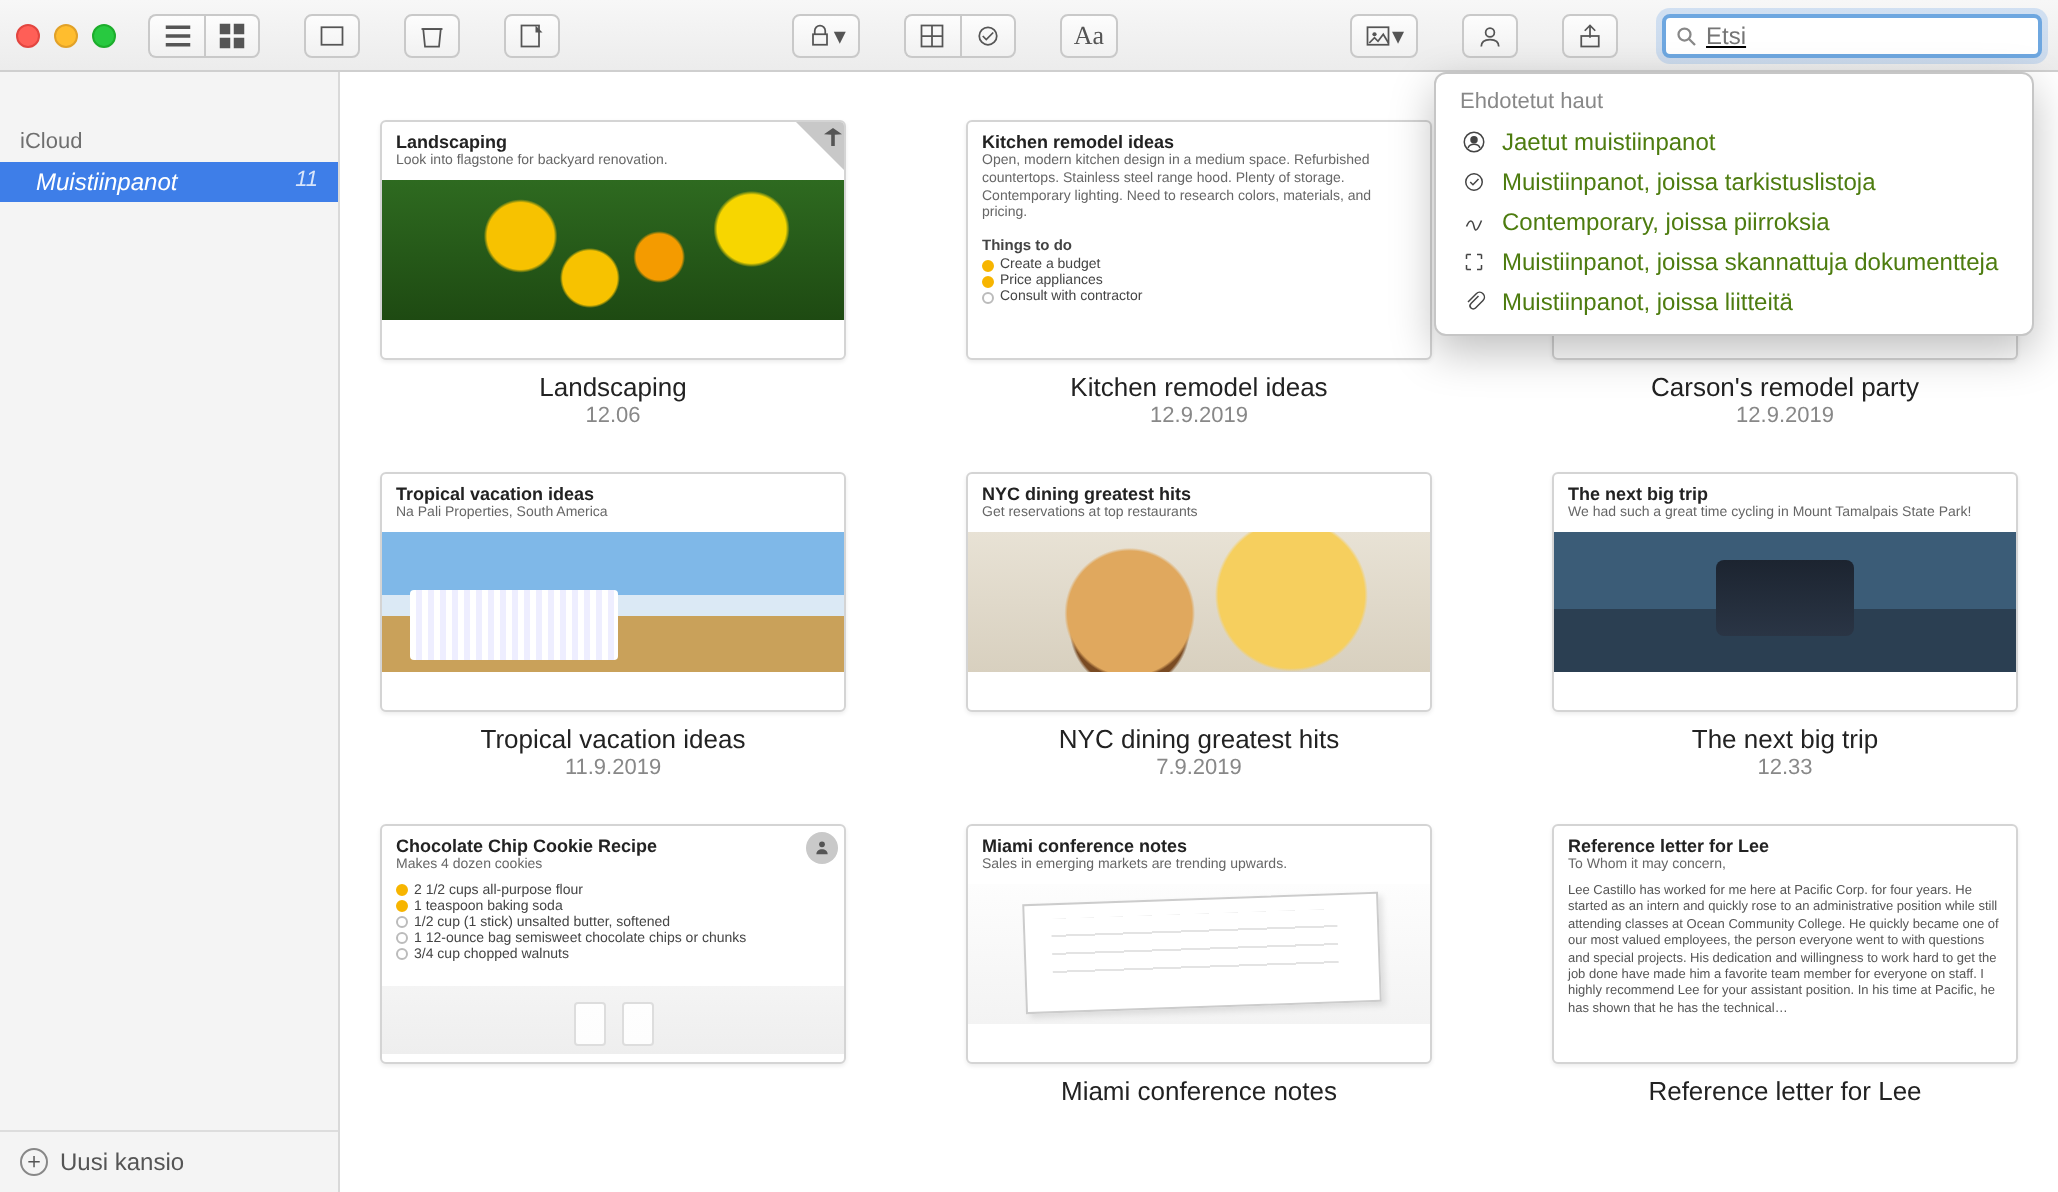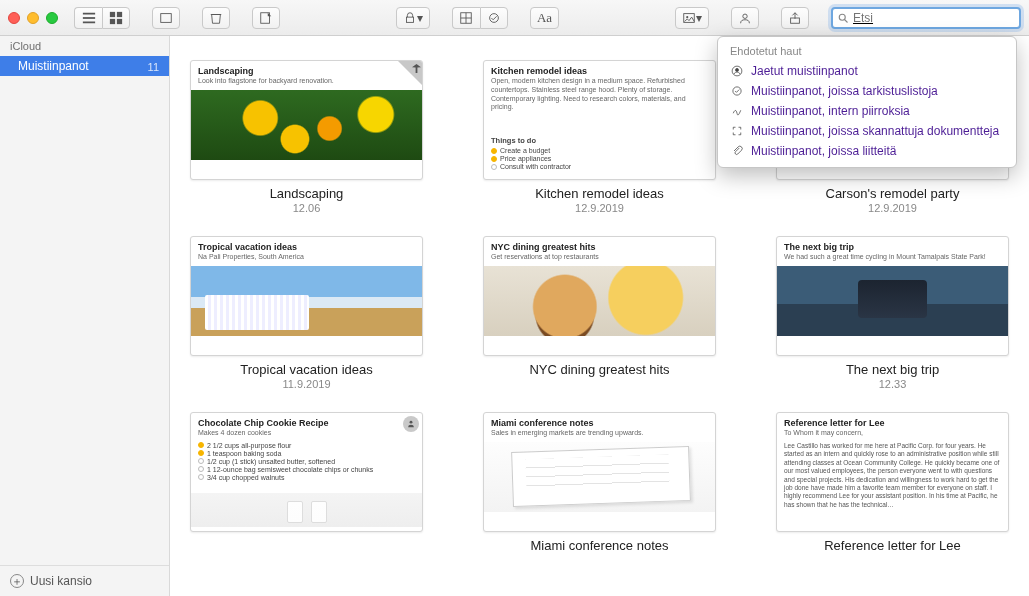--- a/index.html
+++ b/index.html
@@ -20,22 +20,22 @@
   .tgroup .tbtn:last-child{border-top-right-radius:4px;border-bottom-right-radius:4px;border-right-width:1px;}
   .spacer{flex:0 0 10px;}
   .flexgrow{flex:1;}
   .search { width:190px; height:22px; border:2px solid #6ea7e0; border-radius:4px; background:#fff; display:flex; align-items:center; padding:0 4px; gap:4px; box-shadow:0 0 0 3px rgba(100,160,230,.25);}
   .search input{border:none;outline:none;font-size:12px;flex:1;background:transparent;text-decoration:underline;}
   .search .mag{width:12px;height:12px;}
   
   
   .main { display:flex; height:calc(596px - 36px); }
   .sidebar { width:170px; background:#f4f4f4; border-right:1px solid #d9d9d9; display:flex; flex-direction:column; }
-  .sb-section { padding:4px 10px; font-size:11px; color:#6f6f6f; }
-  .sb-item { display:flex; justify-content:space-between; align-items:flex-end; padding:3px 10px 3px 18px; font-size:12px; color:#333; }
+  .sb-section { padding:4px 10px; font-size:11px; color:#6f6f6f;margin-top:25px; }
+  .sb-item { display:flex; justify-content:space-between; align-items:flex-start; padding:3px 10px 3px 18px; font-size:12px; color:#333;font-style:italic; }
   .sb-item.sel{background:#3e7ee8;color:#fff;}
   .sb-item .count{font-size:11px;opacity:.8;}
   .sb-footer { margin-top:auto; border-top:1px solid #ddd; padding:8px 10px; display:flex; align-items:center; gap:6px; color:#555; font-size:12px;}
   .sb-footer .plus{width:14px;height:14px;border:1px solid #888;border-radius:50%;display:inline-flex;align-items:center;justify-content:center;font-size:11px;line-height:1;}
   
   
   .content { flex:1; overflow:auto; background:#fff; padding:24px 20px; }
   .grid { display:grid; grid-template-columns: repeat(3, 1fr); column-gap:60px; row-gap:22px; }
   .card { width:100%; }
   .thumb { position:relative; width:100%; height:120px; border:1px solid #d4d4d4; border-radius:3px; background:#fff; overflow:hidden; box-shadow:0 1px 2px rgba(0,0,0,.08);}
@@ -43,21 +43,21 @@
   .thumb .sub{font-size:7px; color:#666; padding:0 7px 4px; line-height:1.25;}
   .thumb .spot{height:70px; margin:0; }
   .pin-corner{position:absolute;top:-1px;right:-1px;width:0;height:0;border-left:26px solid transparent;border-top:26px solid #c8c8c8;}
   .pin-corner::after{content:"";position:absolute;top:-22px;left:-11px;width:9px;height:9px;background:#555;clip-path:polygon(50% 0,100% 35%,60% 38%,60% 100%,40% 100%,40% 38%,0 35%);}
   .share-badge{position:absolute;top:3px;right:3px;width:16px;height:16px;border-radius:50%;background:#c9c9c9;display:flex;align-items:center;justify-content:center;}
   .share-badge svg{width:10px;height:10px;fill:#555;}
   .caption{text-align:center;margin-top:6px;}
   .caption .title{font-size:13px;color:#222;}
   .caption .date{font-size:11px;color:#888;margin-top:1px;}
   .todo{padding:0 7px;font-size:7px;color:#444;}
-  .todo .h{font-weight:600;margin-bottom:2px;margin-top:20px;font-size:7.5px;}
+  .todo .h{font-weight:600;margin-bottom:2px;margin-top:2px;font-size:7.5px;}
   .todo .li{display:flex;align-items:center;gap:3px;margin-bottom:1px;}
   .todo .c{width:6px;height:6px;border-radius:50%;border:1px solid #bbb;}
   .todo .c.done{background:#f7b500;border-color:#f7b500;}
   
   
   .flowers{background:radial-gradient(circle at 30% 40%,#f7c200 0 10%,transparent 11%),radial-gradient(circle at 60% 55%,#f49b00 0 8%,transparent 9%),radial-gradient(circle at 80% 35%,#f7d600 0 9%,transparent 10%),radial-gradient(circle at 45% 70%,#f7c200 0 10%,transparent 11%),linear-gradient(#2e6a20,#1e4a12);}
   .beach{background:linear-gradient(#7fb8e8 0 45%,#dbe9f5 45% 60%,#c9a15a 60% 100%);position:relative;}
   .beach::after{content:"";position:absolute;left:6%;top:42%;width:45%;height:50%;background:repeating-linear-gradient(90deg,#fff 0 3px,#eef 3px 6px);border-radius:2px;}
   .burger{background:radial-gradient(circle at 35% 58%,#e0a85e 0 20%,transparent 21%),radial-gradient(circle at 35% 70%,#7a4b23 0 18%,transparent 19%),radial-gradient(circle at 70% 45%,#f6cf5e 0 22%,transparent 23%),linear-gradient(#e8e2d5,#d8d0bf);}
   .biketrip{background:linear-gradient(#3b5c77 0 55%,#2b3f52 55% 100%);position:relative;}
@@ -65,21 +65,21 @@
   .notebook{background:linear-gradient(#fdfdfd,#f3f3f3);position:relative;}
   .notebook::before{content:"";position:absolute;left:12%;top:10%;width:76%;height:75%;background:#fff;border:1px solid #ccc;box-shadow:2px 2px 3px rgba(0,0,0,.1);transform:rotate(-2deg);}
   .notebook::after{content:"";position:absolute;left:18%;top:22%;width:62%;height:46%;background:repeating-linear-gradient(#fff 0 8px,#e3e3e3 8px 9px);transform:rotate(-2deg);}
   .balloons{background:radial-gradient(circle at 25% 45%,#e83a3a 0 14%,transparent 15%),radial-gradient(circle at 50% 40%,#f79b1e 0 14%,transparent 15%),radial-gradient(circle at 75% 50%,#2e9cd6 0 14%,transparent 15%),linear-gradient(#fbeedd,#f6e4c7);}
   .cookiefoot{position:absolute;bottom:4px;left:0;right:0;height:34px;background:linear-gradient(#f4f4f4,#eee);display:flex;gap:8px;justify-content:center;align-items:flex-end;padding-bottom:4px;}
   .glass{width:16px;height:22px;background:linear-gradient(#fefefe,#fdfdfd);border:1px solid #ddd;border-radius:2px;}
   
   
   .popover{position:absolute; top:36px; right:12px; width:300px; background:#fff; border:1px solid #c6c6c6; border-radius:6px; box-shadow:0 8px 22px rgba(0,0,0,.25); padding:6px 0; z-index:50;}
   .pop-hdr{font-size:11px;color:#888;padding:2px 12px 4px;}
-  .pop-item{display:flex;align-items:center;gap:8px;padding:3px 12px;font-size:12px;color:#4c1d95;}
+  .pop-item{display:flex;align-items:center;gap:8px;padding:3px 12px;font-size:12px;color:#4d7c0f;}
   .pop-item .ic{width:13px;height:13px;display:inline-flex;align-items:center;justify-content:center;}
   .pop-item .ic svg{width:12px;height:12px;fill:#444;stroke:#444;}
   
   .tinytext{font-size:6.5px;color:#555;line-height:1.3;padding:0 7px;}
 </style>
 </head>
 <body>
 
 <div class="titlebar">
   <div class="traffic">
@@ -251,20 +251,21 @@
           </div>
         </div>
         <div class="card">
           <div class="thumb">
             <div class="hdr">NYC dining greatest hits</div>
             <div class="sub">Get reservations at top restaurants</div>
             <div class="spot burger"></div>
           </div>
           <div class="caption">
             <div class="title">NYC dining greatest hits</div>
+            <div class="date">7.9.2019</div>
           </div>
         </div>
         <div class="card">
           <div class="thumb">
             <div class="hdr">The next big trip</div>
             <div class="sub">We had such a great time cycling in Mount Tamalpais State Park!</div>
             <div class="spot biketrip"></div>
           </div>
           <div class="caption">
             <div class="title">The next big trip</div>
@@ -358,21 +359,21 @@
           </svg>
         </span>
         <span>Muistiinpanot, joissa tarkistuslistoja</span>
       </div>
       <div class="pop-item">
         <span class="ic">
           <svg viewBox="0 0 16 16">
             <path d="M3 11c2-5 4-5 5 0s3 1 5-4" fill="none" stroke="#444"></path>
           </svg>
         </span>
-        <span>Muistiinpanot, intern piirroksia</span>
+        <span>Contemporary, joissa piirroksia</span>
       </div>
       <div class="pop-item">
         <span class="ic">
           <svg viewBox="0 0 16 16">
             <path d="M3 3h3M13 3h-3M3 13h3M13 13h-3M3 3v3M3 13v-3M13 3v3M13 13v-3" fill="none" stroke="#444"></path>
           </svg>
         </span>
         <span>Muistiinpanot, joissa skannattuja dokumentteja</span>
       </div>
       <div class="pop-item">

